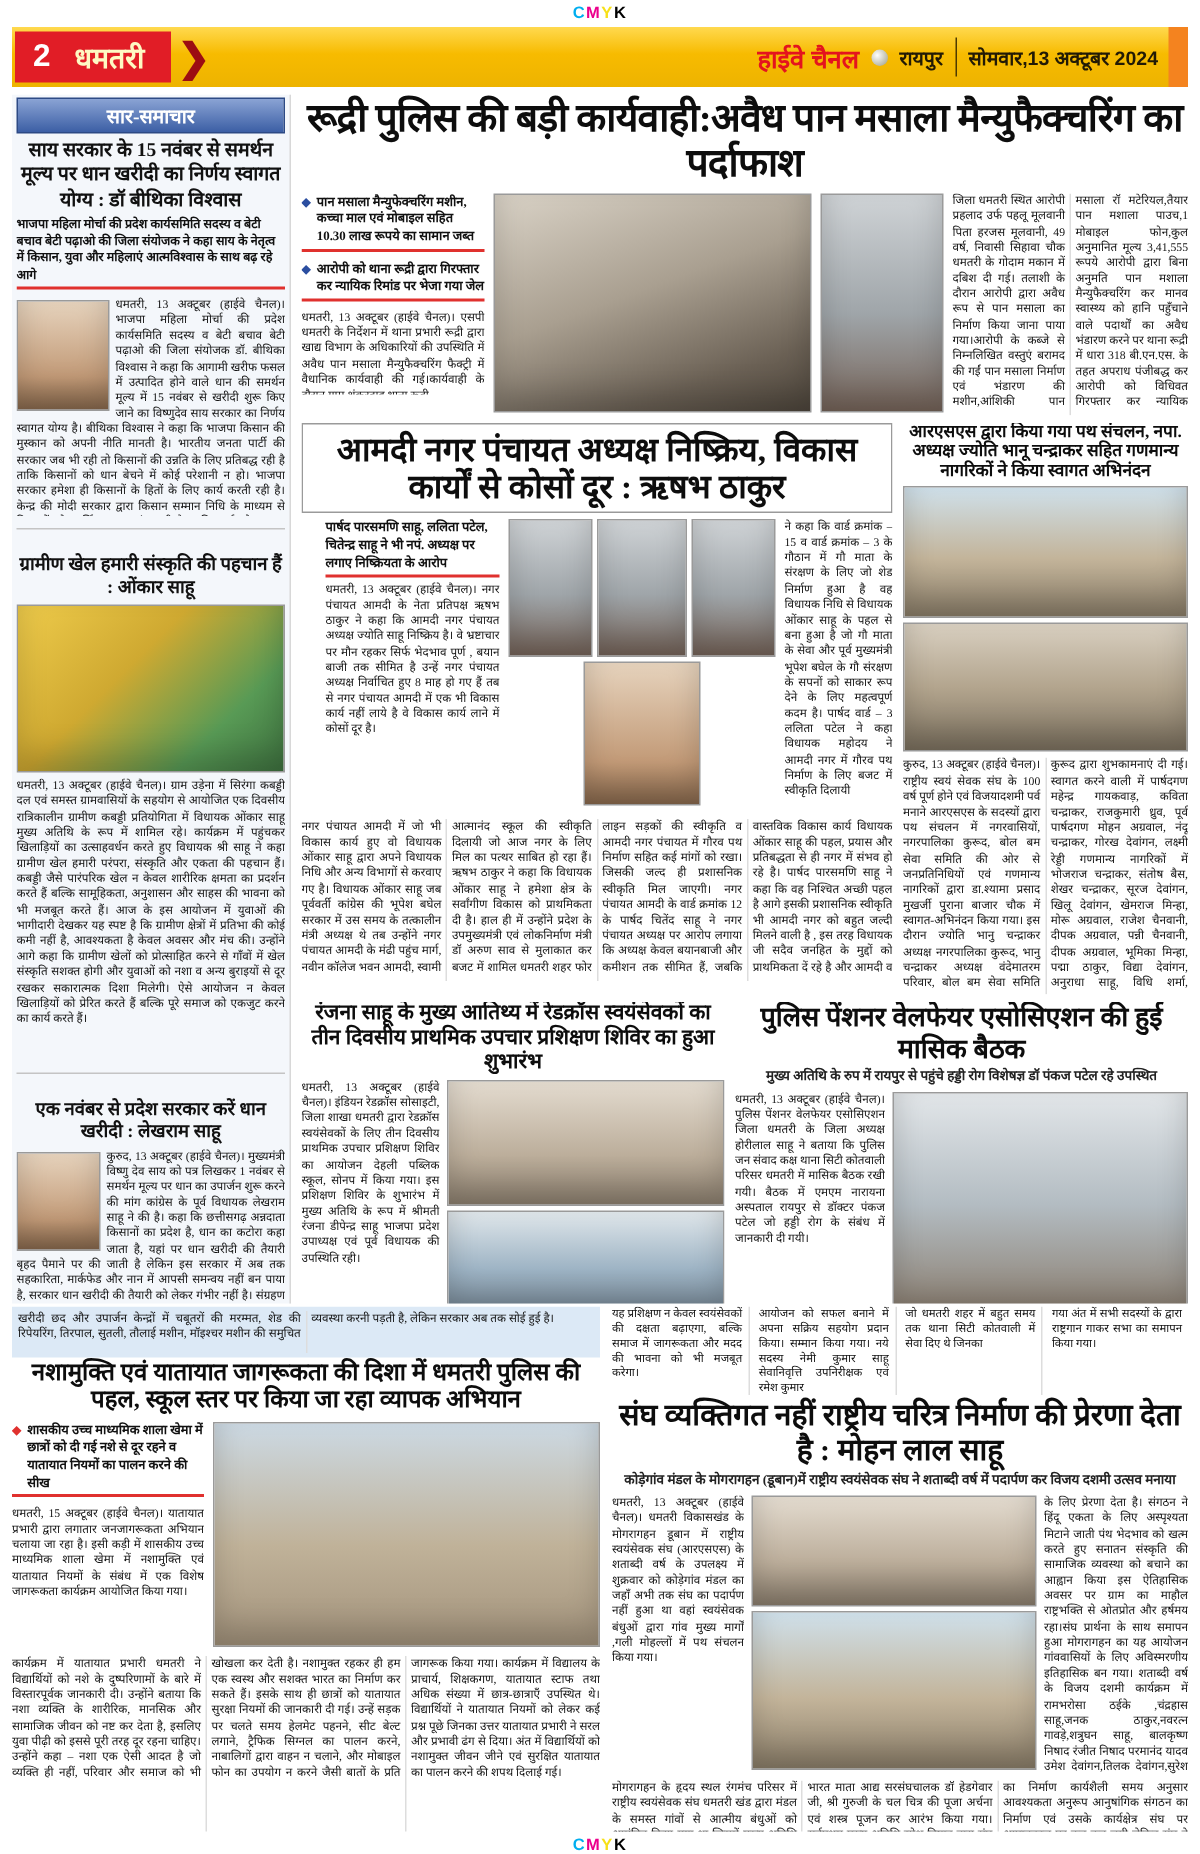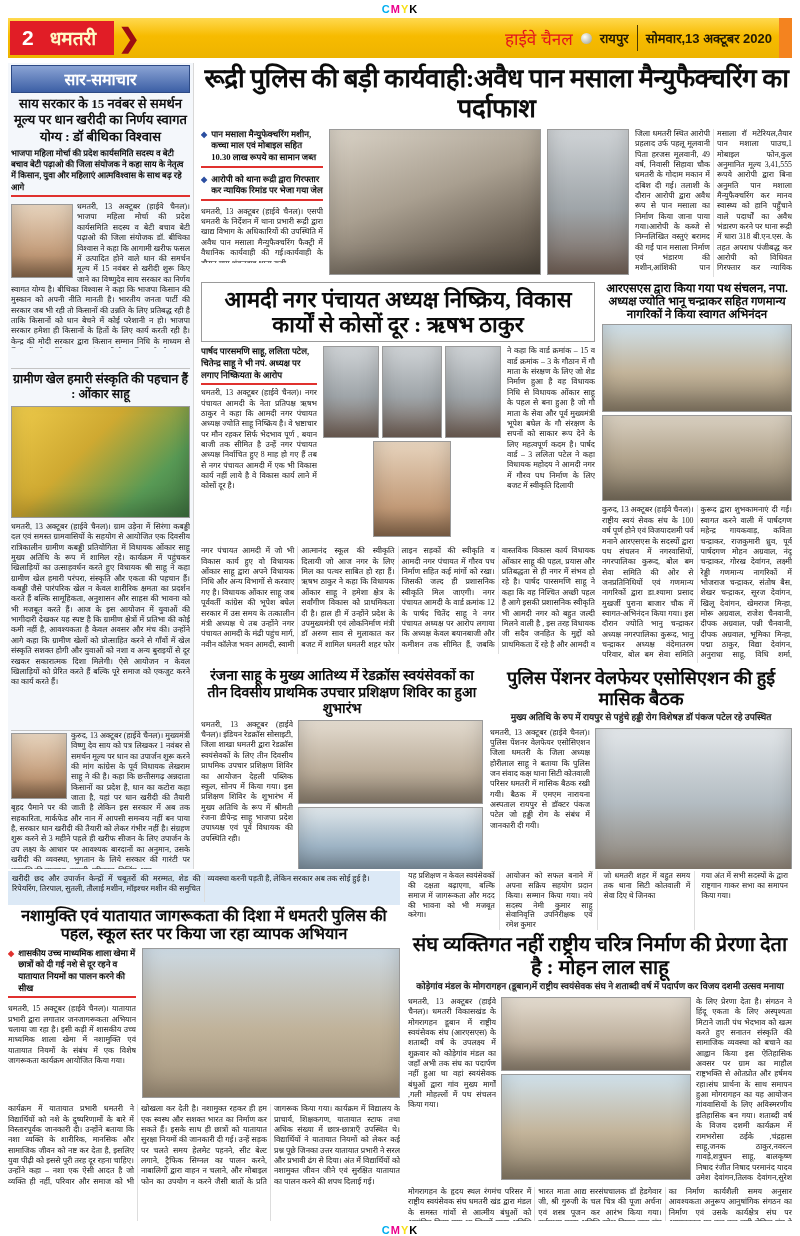--- a/index.html
+++ b/index.html
@@ -14,32 +14,32 @@
   
   .masthead { position:relative; height:40px; margin:1px 8px 5px; display:flex; align-items:center;
               background:linear-gradient(180deg,#ffd94f 0%,#f7bb00 45%,#edb300 100%);
               font-family:"Liberation Sans", sans-serif; }
   .mast-left { position:relative; display:flex; align-items:center; gap:16px; height:34px;
                background:#e11d26; padding:0 18px 0 12px; margin-left:2px; }
   .page-num { color:#fff; font-size:21px; font-weight:bold; }
   .section-name { color:#fef9c3; font-size:19px; font-weight:bold; }
   .mast-chevron { color:#9c0d12; font-size:26px; font-weight:bold; line-height:1; margin-left:4px; }
   .mast-right { margin-left:auto; display:flex; align-items:center; gap:8px; padding-right:20px; }
-  .brand-name { color:#e4141e; font-size:17px; font-weight:normal; }
+  .brand-name { color:#e4141e; font-size:17px; font-weight:bold; }
   .brand-logo { width:11px; height:11px; border-radius:50%;
                 background:radial-gradient(circle at 35% 35%,#fefefe,#b9b9a6 70%,#8e8e7c); display:inline-block; }
   .city-label { color:#221a05; font-size:13px; font-weight:bold; }
   .mast-div { width:1px; height:26px; background:#4d3a00; }
   .date-label { color:#221a05; font-size:13px; font-weight:bold; }
   .mast-orange { position:absolute; right:0; top:0; width:13px; height:100%; background:#f4831f; }
   
   .content { display:grid; grid-template-columns:186px 1fr; gap:7px; padding:0 8px; height:806px; overflow:hidden; }
   .bottom-band { display:grid; grid-template-columns:392px 1fr; gap:8px; padding:2px 8px 0; height:352px; overflow:hidden; }
   .article { overflow:hidden; }
-  .rule-top { border-top:1px solid #c4c4c4; margin-top:20px; padding-top:0; }
+  .rule-top { border-top:1px solid #c4c4c4; margin-top:8px; padding-top:13px; }
   
   .body-txt { font-size:7.8px; line-height:1.33; text-align:justify; color:#131313; }
   .cols-2 { column-count:2; column-gap:7px; column-rule:1px solid #ddd; }
   .cols-3 { column-count:3; column-gap:7px; column-rule:1px solid #ddd; }
   .cols-4 { column-count:4; column-gap:7px; column-rule:1px solid #ddd; }
   .hl { font-weight:bold; color:#0d0d0d; text-align:center; line-height:1.15; }
   .hl-lead { font-size:26px; letter-spacing:-0.5px; margin:1px 0 5px; }
   .hl-amdi { font-size:22px; border:1px solid #9a9a9a; padding:4px 6px; margin-bottom:4px; }
   .hl-mid { font-size:14px; margin-bottom:3px; }
   .hl-rss { font-size:11.5px; margin-bottom:3px; }
@@ -62,21 +62,21 @@
   .ph-students { background:linear-gradient(180deg,#dfe6ea,#9db3c4 55%,#6f7f8c); }
   .ph-kabaddi { background:linear-gradient(135deg,#eecb4b,#cfa931 40%,#589a55 75%,#3f7340); }
   .ph-face { background:linear-gradient(180deg,#e6d3bd,#c29a77 70%,#8a6causes); }
   .ph-face, .ph-face2 { background:linear-gradient(180deg,#e6d3bd,#c29a77 70%,#8a6a4e); }
   .ph-group { background:linear-gradient(180deg,#e2e6e9,#b3bcc2 50%,#8a7d6e); }
   .ph-field { background:linear-gradient(180deg,#ccd9e3,#c0b299 55%,#a3937c); }
   .float-img { float:left; margin:2px 4px 2px 0; }
   
   .sidebar { background:#f4f7fb; padding:2px 3px; border-right:1px solid #d8d8d8; }
   .digest-header { background:linear-gradient(180deg,#8aa3d4,#3c5fa5); color:#fff; font-weight:bold;
-                   text-align:center; font-size:16px; padding:2px 0; margin-bottom:3px; border:1px solid #2d4a85; }
+                   text-align:center; font-size:13px; padding:2px 0; margin-bottom:3px; border:1px solid #2d4a85; }
   .sb-hl1 { font-weight:bold; font-size:13px; text-align:center; line-height:1.25; margin-bottom:3px; }
   .sb-hl2 { font-weight:bold; font-size:12.3px; text-align:center; line-height:1.25; margin:3px 0; }
   .sb-sub { font-weight:bold; font-size:8.4px; text-align:left; line-height:1.35; margin-bottom:5px; }
   
   .lead-flex { display:flex; gap:6px; }
   .row-2 { display:grid; grid-template-columns:1fr 190px; gap:7px; margin-top:5px; }
   .row-3 { display:grid; grid-template-columns:282px 1fr; gap:7px; margin-top:5px; }
   .tint { background:#dce9f6; padding:3px 4px; }
   .spill { display:flex; gap:6px; margin-bottom:3px; }
   .spill .frag { flex:1; font-size:7.6px; line-height:1.3; text-align:justify; border-right:1px solid #ddd; padding-right:4px; }
@@ -95,21 +95,21 @@
     <div class="mast-left">
       <span class="page-num">2</span>
       <span class="section-name">धमतरी</span>
     </div>
     <span class="mast-chevron">❯</span>
     <div class="mast-right">
       <span class="brand-name">हाईवे चैनल</span>
       <span class="brand-logo"></span>
       <span class="city-label">रायपुर</span>
       <span class="mast-div"></span>
-      <span class="date-label">सोमवार,13 अक्टूबर 2020</span>
+      <span class="date-label">सोमवार,13 अक्टूबर 2024</span>
     </div>
     <div class="mast-orange"></div>
   </div>
 
   <div class="content">
 
     <div class="sidebar">
       <div class="digest-header">सार-समाचार</div>
 
       <div class="article">
@@ -121,20 +121,21 @@
         </div>
       </div>
 
       <div class="article rule-top">
         <div class="sb-hl2">ग्रामीण खेल हमारी संस्कृति की पहचान हैं : ओंकार साहू</div>
         <div class="ph ph-kabaddi" style="width:100%;height:112px;margin:2px 0 4px;"></div>
         <div class="body-txt" style="height:188px; overflow:hidden;">धमतरी, 13 अक्टूबर (हाईवे चैनल)। ग्राम उड़ेना में सिरंगा कबड्डी दल एवं समस्त ग्रामवासियों के सहयोग से आयोजित एक दिवसीय रात्रिकालीन ग्रामीण कबड्डी प्रतियोगिता में विधायक ओंकार साहू मुख्य अतिथि के रूप में शामिल रहे। कार्यक्रम में पहुंचकर खिलाड़ियों का उत्साहवर्धन करते हुए विधायक श्री साहू ने कहा ग्रामीण खेल हमारी परंपरा, संस्कृति और एकता की पहचान हैं। कबड्डी जैसे पारंपरिक खेल न केवल शारीरिक क्षमता का प्रदर्शन करते हैं बल्कि सामूहिकता, अनुशासन और साहस की भावना को भी मजबूत करते हैं। आज के इस आयोजन में युवाओं की भागीदारी देखकर यह स्पष्ट है कि ग्रामीण क्षेत्रों में प्रतिभा की कोई कमी नहीं है, आवश्यकता है केवल अवसर और मंच की। उन्होंने आगे कहा कि ग्रामीण खेलों को प्रोत्साहित करने से गाँवों में खेल संस्कृति सशक्त होगी और युवाओं को नशा व अन्य बुराइयों से दूर रखकर सकारात्मक दिशा मिलेगी। ऐसे आयोजन न केवल खिलाड़ियों को प्रेरित करते हैं बल्कि पूरे समाज को एकजुट करने का कार्य करते हैं।</div>
       </div>
 
       <div class="article rule-top">
+        <div class="sb-hl2">एक नवंबर से प्रदेश सरकार  करें धान खरीदी : लेखराम साहू</div>
         <div class="body-txt" style="height:176px; overflow:hidden;">
           <div class="ph ph-face2 float-img" style="width:56px;height:66px;"></div>
           <span>कुरुद, 13 अक्टूबर (हाईवे चैनल)। मुख्यमंत्री विष्णु देव साय को पत्र लिखकर 1 नवंबर से समर्थन मूल्य पर धान का उपार्जन शुरू करने की मांग कांग्रेस के पूर्व विधायक लेखराम साहू ने की है। कहा कि छत्तीसगढ़ अन्नदाता किसानों का प्रदेश है, धान का कटोरा कहा जाता है, यहां पर धान खरीदी की तैयारी बृहद पैमाने पर की जाती है लेकिन इस सरकार में अब तक सहकारिता, मार्कफेड और नान में आपसी समन्वय नहीं बन पाया है, सरकार धान खरीदी की तैयारी को लेकर गंभीर नहीं है। संग्रहण शुरू करने से 3 महीने पहले ही खरीफ सीजन के लिए उपार्जन के उप लक्ष्य के आधार पर आवश्यक बारदानों का अनुमान, उसके खरीदी की व्यवस्था, भुगतान के लिये सरकार की गारंटी पर धनराशि की व्यवस्था, हमाली, परिवहन, मिलिंग, धान</span>
         </div>
       </div>
     </div>
 
     <div>
 
       <div class="article">
@@ -154,21 +155,21 @@
           <div class="ph ph-machine" style="width:212px;height:146px;"></div>
           <div class="ph ph-portrait" style="width:82px;height:146px;"></div>
           <div class="body-txt cols-2" style="flex:1;height:148px;overflow:hidden;">जिला धमतरी स्थित आरोपी प्रहलाद उर्फ पहलू मूलवानी पिता हरजस मूलवानी, 49 वर्ष, निवासी सिहावा चौक धमतरी के गोदाम मकान में दबिश दी गई। तलाशी के दौरान आरोपी द्वारा अवैध रूप से पान मसाला का निर्माण किया जाना पाया गया।आरोपी के कब्जे से निम्नलिखित वस्तुएं बरामद की गईं पान मसाला निर्माण एवं भंडारण की मशीन,आंशिकी पान मसाला रॉ मटेरियल,तैयार पान मशाला पाउच,1 मोबाइल फोन,कुल अनुमानित मूल्य 3,41,555 रूपये आरोपी द्वारा बिना अनुमति पान मशाला मैन्युफैक्चरिंग कर मानव स्वास्थ्य को हानि पहुँचाने वाले पदार्थों का अवैध भंडारण करने पर थाना रूद्री में धारा 318 बी.एन.एस. के तहत अपराध पंजीबद्ध कर आरोपी को विधिवत गिरफ्तार कर न्यायिक रिमांड पर जेल भेजा गया है।</div>
         </div>
       </div>
 
       <div class="row-2">
         <div class="article">
           <div class="hl hl-amdi">आमदी नगर पंचायत अध्यक्ष निष्क्रिय, विकास कार्यों से कोसों दूर : ऋषभ ठाकुर</div>
           <div style="display:flex; gap:6px;">
-            <div style="width:116px;">
+            <div style="width:116px;margin-left:16px;">
               <div class="kicker redline">पार्षद पारसमणि साहू, ललिता पटेल, चितेन्द्र साहू ने भी नपं. अध्यक्ष पर लगाए निष्क्रियता के आरोप</div>
               <div class="body-txt" style="height:130px;overflow:hidden;">धमतरी, 13 अक्टूबर (हाईवे चैनल)। नगर पंचायत आमदी के नेता प्रतिपक्ष ऋषभ ठाकुर ने कहा कि आमदी नगर पंचायत अध्यक्ष ज्योति साहू निष्क्रिय है। वे भ्रष्टाचार पर मौन रहकर सिर्फ भेदभाव पूर्ण , बयान बाजी तक सीमित है उन्हें नगर पंचायत अध्यक्ष निर्वाचित हुए 8 माह हो गए हैं तब से नगर पंचायत आमदी में एक भी विकास कार्य नहीं लाये है वे विकास कार्य लाने में कोसों दूर है।</div>
             </div>
             <div style="width:178px;">
               <div style="display:flex; gap:3px;">
                 <div class="ph ph-portrait" style="width:56px;height:92px;"></div>
                 <div class="ph ph-portrait" style="width:60px;height:92px;"></div>
                 <div class="ph ph-portrait" style="width:56px;height:92px;"></div>
               </div>
               <div style="display:flex; gap:3px; margin-top:3px; justify-content:center;">

